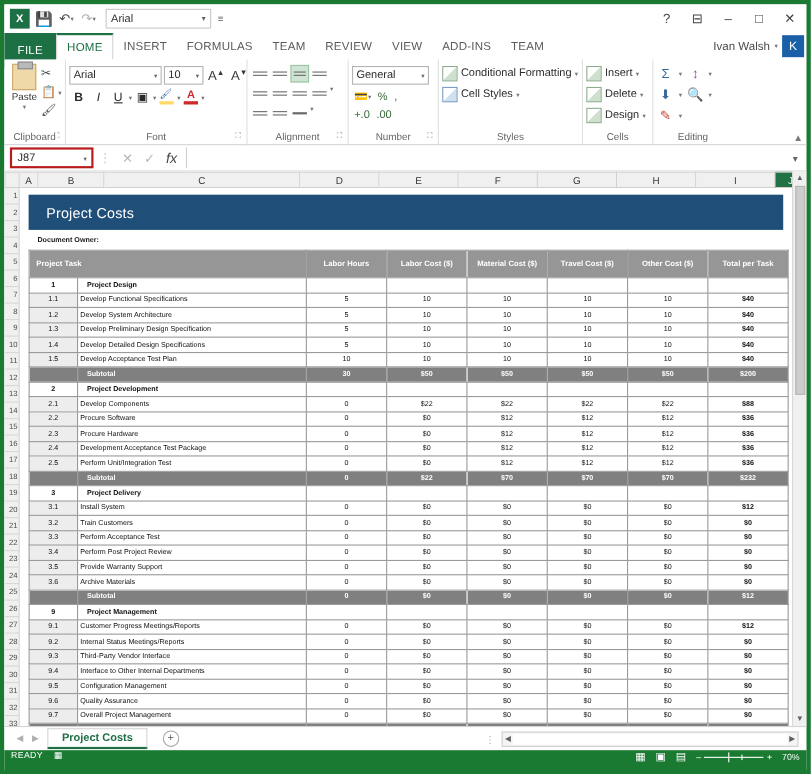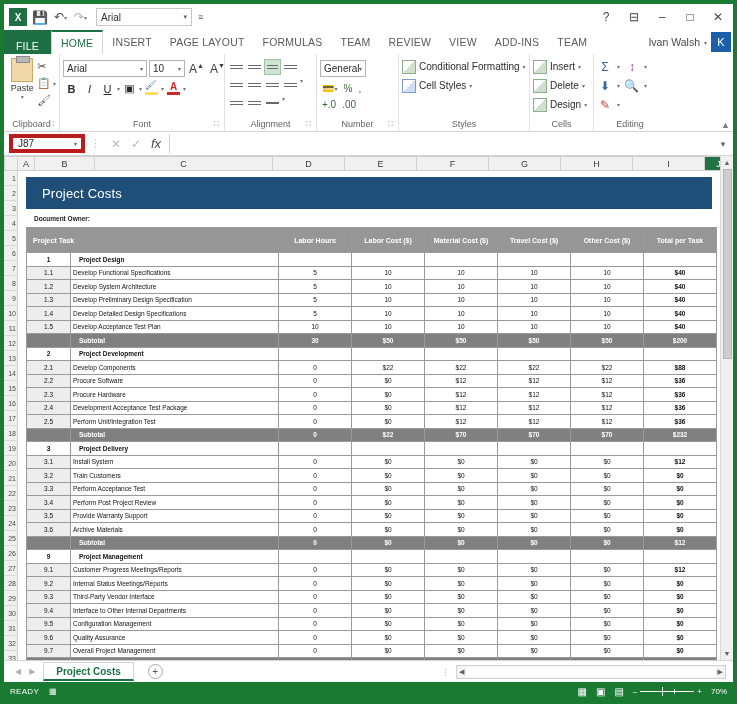--- a/index.html
+++ b/index.html
@@ -192,21 +192,21 @@
     position: absolute; right: 3px; bottom: 1px;
     font-size: 9px; color: #7a7a7a;
   }
 
   
   .formula-bar {
     height: 24px; background: #fff; border-bottom: 1px solid #d4d4d4;
     display: flex; align-items: center; flex: none; padding: 0 2px;
   }
   .namebox {
-    width: 76px; height: 19px; border: 4px solid #b91c1c; background: #fff;
+    width: 76px; height: 19px; border: 2px solid #b91c1c; background: #fff;
     font-size: 10px; color: #2b2b2b; display: flex; align-items: center;
     padding-left: 5px; position: relative; margin-left: 3px;
   }
   .namebox .caret { position: absolute; right: 4px; font-size: 6px; color: #666; }
   .fb-sep { color: #c0c0c0; font-size: 11px; padding: 0 5px; }
   .fb-btn {
     width: 20px; text-align: center; font-size: 12px; color: #b8b8b8;
   }
   .fb-btn.fx { color: #4a4a4a; font-style: italic; font-size: 13px; }
   .fb-input {
@@ -310,21 +310,21 @@
     width: 270px; height: 14px; border: 1px solid #d0d0d0; background: #f4f4f4;
     display: flex; align-items: center; justify-content: space-between;
     padding: 0 2px; margin-right: 4px;
   }
   .hscroll span { font-size: 7px; color: #606060; }
   .hs-thumb { flex: 1; height: 10px; margin: 0 2px; background: #fff; }
 
   
   .statusbar {
     height: 18px; background: #1a7a32; color: #fff;
-    display: flex; align-items: center; flex: none;
+    display: flex; align-items: flex-start; flex: none;
     font-size: 8px; padding: 0 6px;
   }
   .st-left { display: flex; align-items: center; gap: 10px; }
   .st-ready { letter-spacing: .3px; }
   .st-right { margin-left: auto; display: flex; align-items: center; gap: 9px; }
   .view-ico { font-size: 10px; }
   .zoom-slider { display: flex; align-items: center; gap: 3px; }
   .zs-line { width: 54px; height: 1px; background: #fff; position: relative; }
   .zs-line:after {
     content: ''; position: absolute; left: 22px; top: -4px;
@@ -358,21 +358,20 @@
       <span>–</span>
       <span>□</span>
       <span>✕</span>
     </div>
   </div>
 
   <div class="tab-bar">
     <div class="tab file">FILE</div>
     <div class="tab active">HOME</div>
     <div class="tab">INSERT</div>
-    <div class="tab">PAGE LAYOUT</div>
     <div class="tab">FORMULAS</div>
     <div class="tab">TEAM</div>
     <div class="tab">REVIEW</div>
     <div class="tab">VIEW</div>
     <div class="tab">ADD-INS</div>
     <div class="tab">TEAM</div>
     <div class="acct">
       <span>Ivan Walsh</span>
       <span class="caret-s">▾</span>
       <span class="acct-badge">K</span>
@@ -492,21 +491,21 @@
         </div>
       </div>
       <div class="rgroup-label">
         <span>Alignment</span><span class="dlg">⛶</span>
       </div>
     </div>
 
     <div class="rgroup" style="width:82px">
       <div class="rgroup-body" style="flex-direction:column;padding-top:4px">
         <div class="numrow1">
-          <span class="combo" style="width:46px">
+          <span class="combo" style="width:70px">
             <span>General</span>
               <span class="caret">▾</span>
           </span>
         </div>
         <div class="numrow2">
           <span class="sbtn">💳<span class="caret-s">▾</span></span>
           <span class="sbtn">%</span>
           <span class="sbtn">,</span>
         </div>
         <div class="numrow3">

